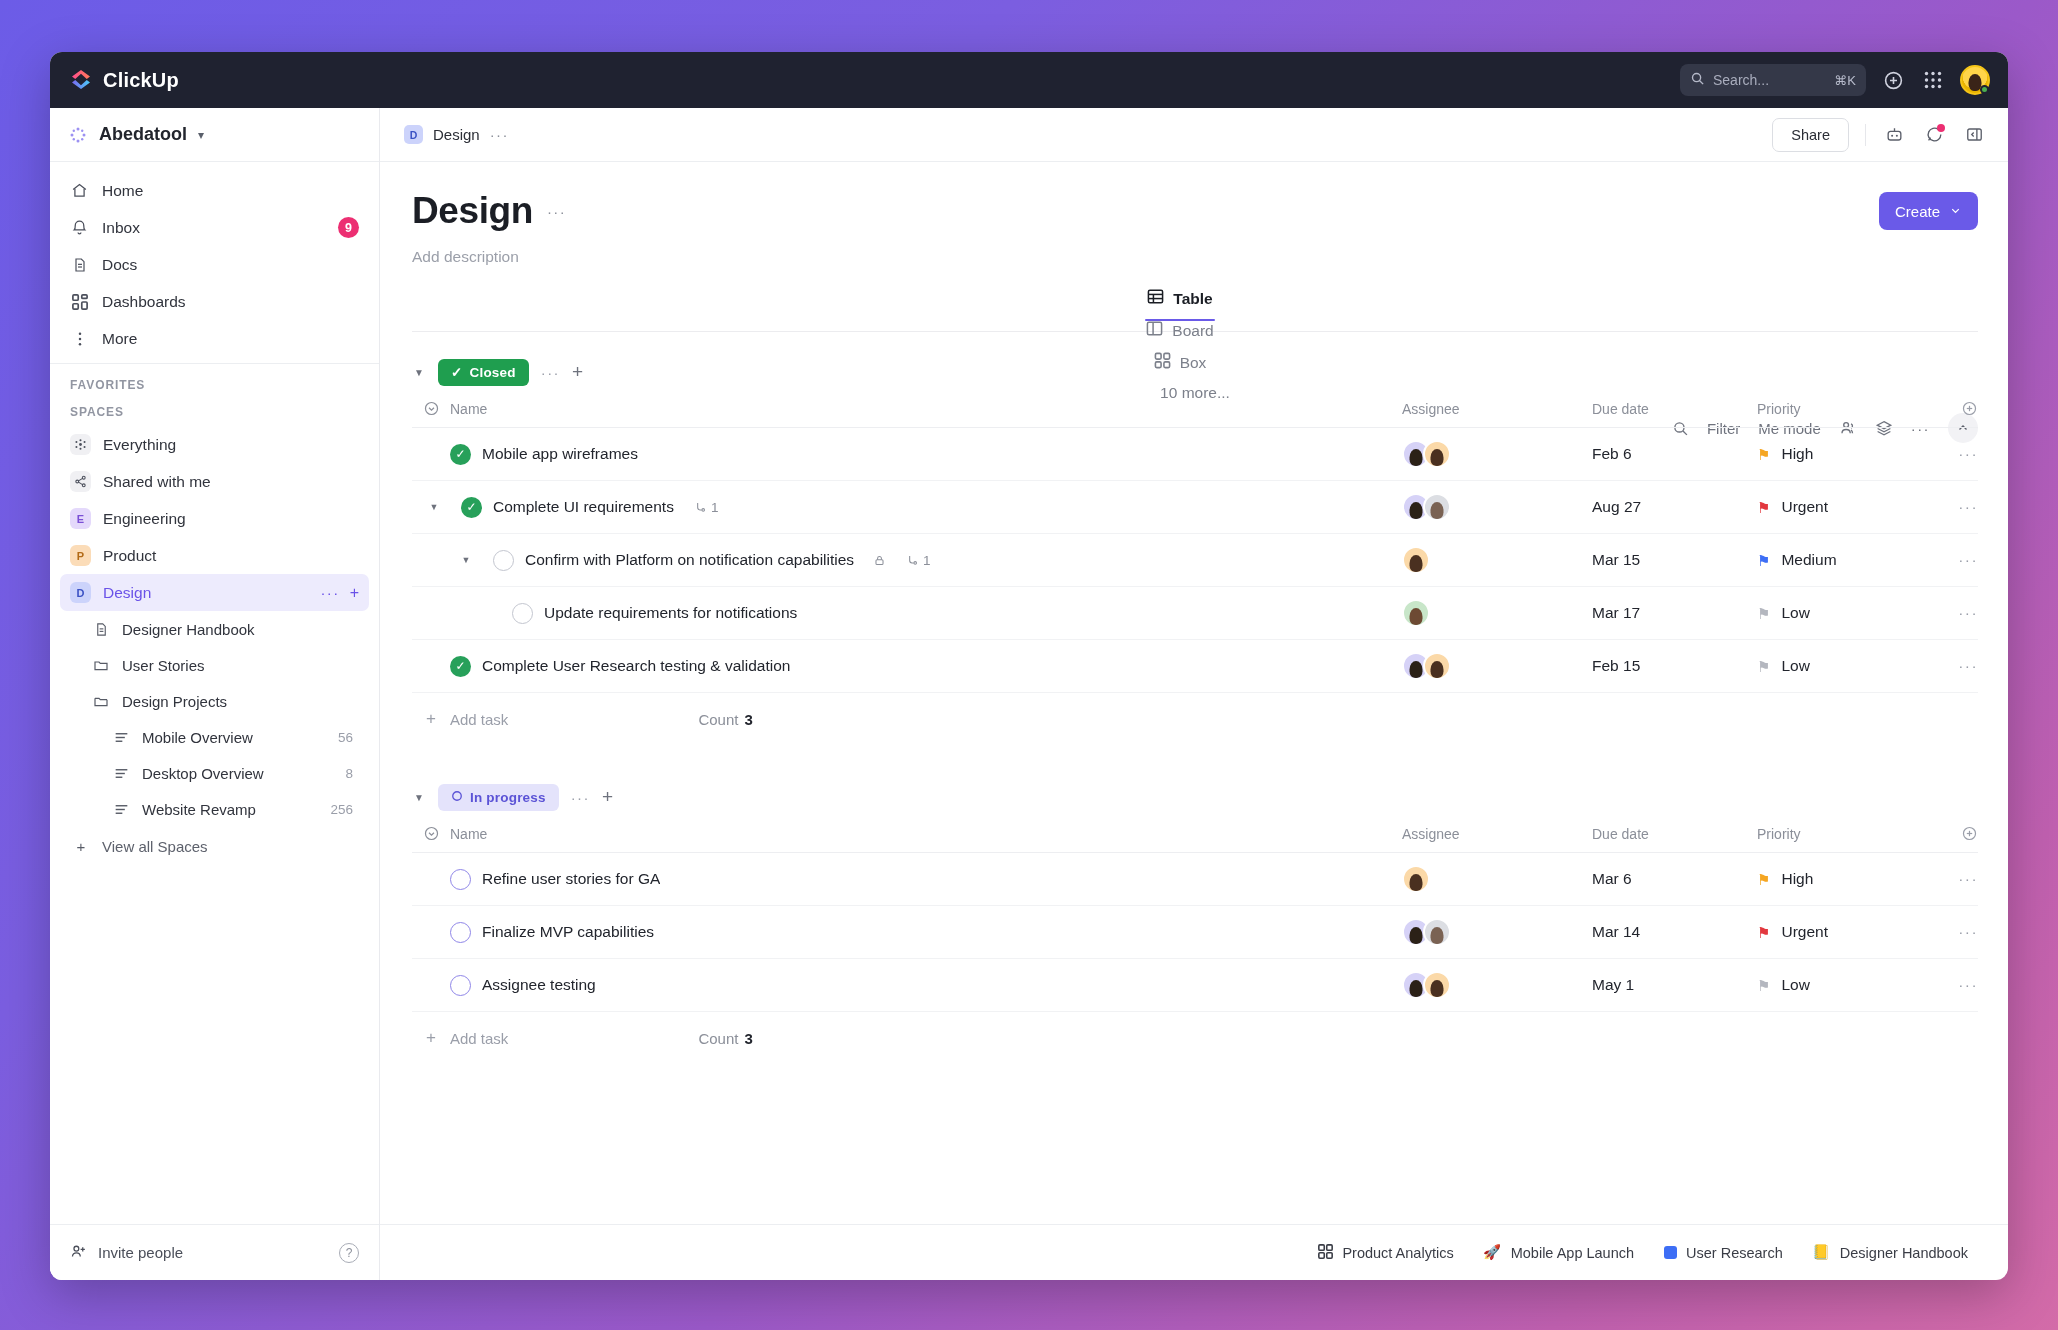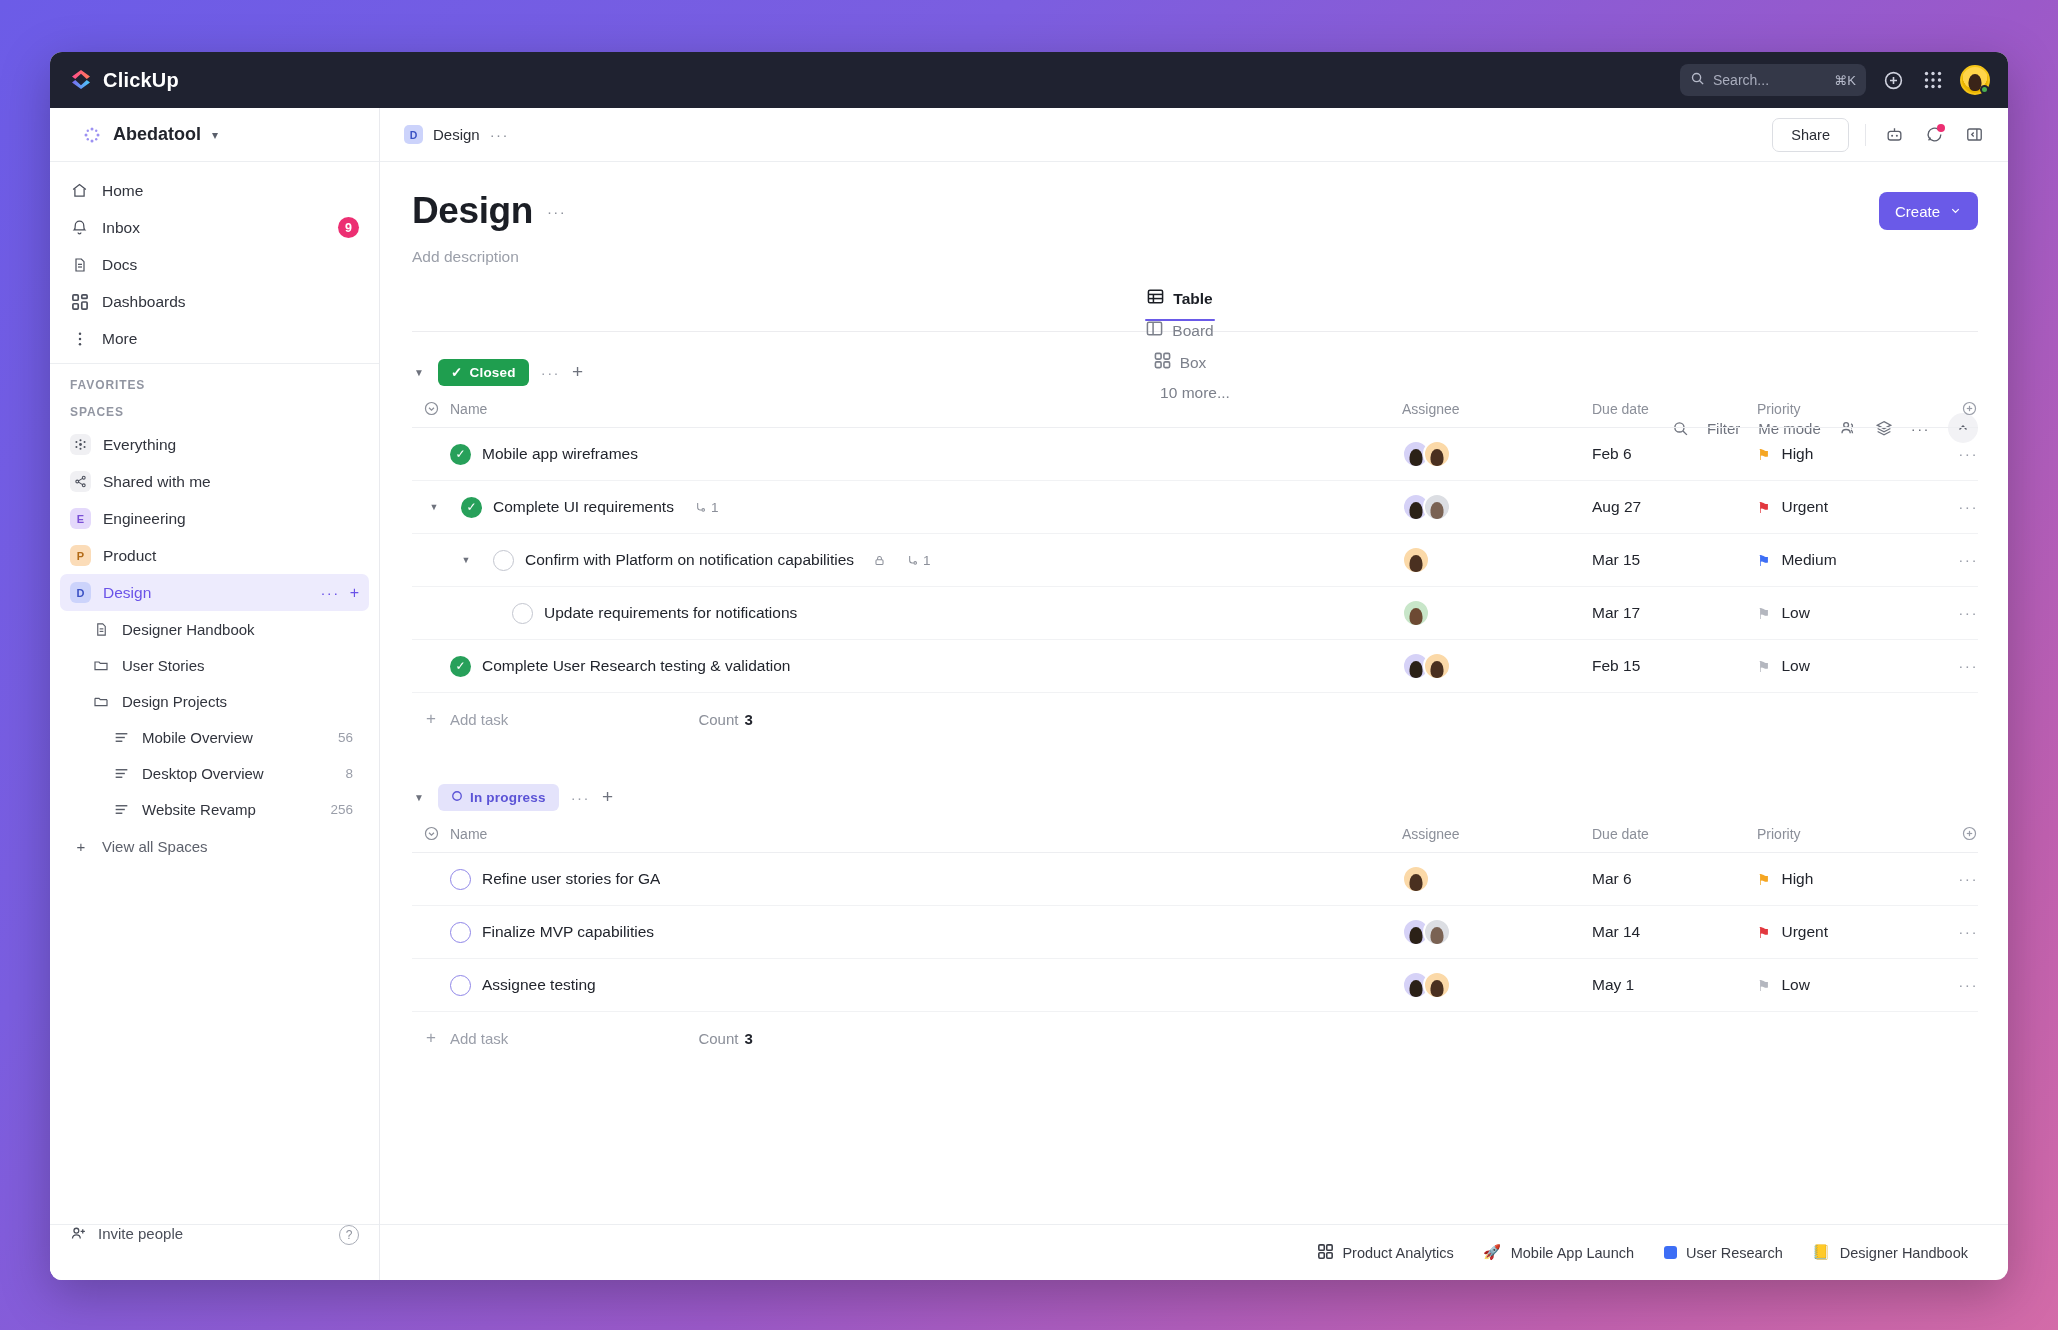--- a/index.html
+++ b/index.html
@@ -76,21 +76,21 @@
 
   
   .sidebar {
     width: 330px; flex: 0 0 330px;
     border-right: 1px solid #e9eaee;
     display: flex; flex-direction: column;
     background: #fff;
   }
   .ws-row {
     height: 54px; display: flex; align-items: center; gap: 11px;
-    padding: 0 32px; border-bottom: 1px solid #eceef1;
+    padding: 0 18px; border-bottom: 1px solid #eceef1;
   }
   .ws-logo { width: 20px; height: 20px; color: #8b7ef0; display: flex; align-items: center; justify-content: center; }
   .ws-name { font-size: 18px; font-weight: bold; color: #22252d; }
   .caret-sm { color: #5a5f6b; font-size: 12px; }
 
   .nav { padding: 10px 10px 6px 10px; border-bottom: 1px solid #eceef1; }
   .nav-item {
     height: 37px; display: flex; align-items: center; gap: 13px;
     padding: 0 10px; border-radius: 7px; cursor: pointer;
     font-size: 15.5px; color: #31343d;
@@ -124,21 +124,21 @@
   .sp-actions { margin-left: auto; display: flex; align-items: center; gap: 10px; color: #6a52e8; font-size: 16px; }
 
   .child { height: 36px; display: flex; align-items: center; gap: 12px; padding: 0 10px 0 32px; border-radius: 7px; font-size: 15px; color: #31343d; cursor:pointer;}
   .child2 { padding-left: 52px; font-size: 15px; }
   .child-ico { width: 18px; display:flex; align-items:center; justify-content:center; color:#575b66; }
   .cnt { margin-left: auto; font-size: 13.5px; color: #9a9ea9; padding-right: 6px; }
 
   .viewall { height: 38px; display:flex; align-items:center; gap:12px; padding: 0 10px 0 12px; font-size:15px; color:#5d616c; cursor:pointer;}
   .sb-footer {
     border-top: 1px solid #eceef1; height: 56px;
-    display: flex; align-items: flex-start; padding: 0 20px; gap: 11px;
+    display: flex; align-items: center; padding: 0 20px; gap: 11px;
     font-size: 15px; color: #4b4f5a;
   }
   .help-circle {
     margin-left: auto; width: 20px; height: 20px; border-radius: 50%;
     border: 1.6px solid #a8acb6; color: #8d919c; font-size: 12px;
     display: flex; align-items: center; justify-content: center;
   }
 
   
   .main { flex: 1; display: flex; flex-direction: column; min-width: 0; }

